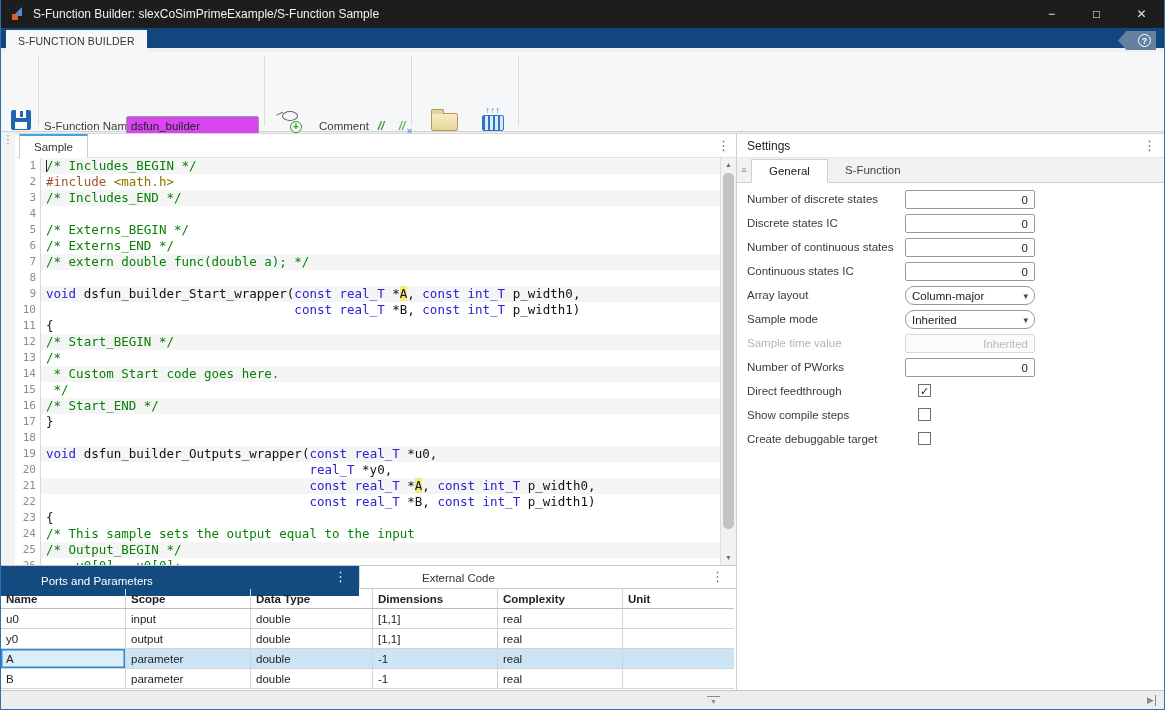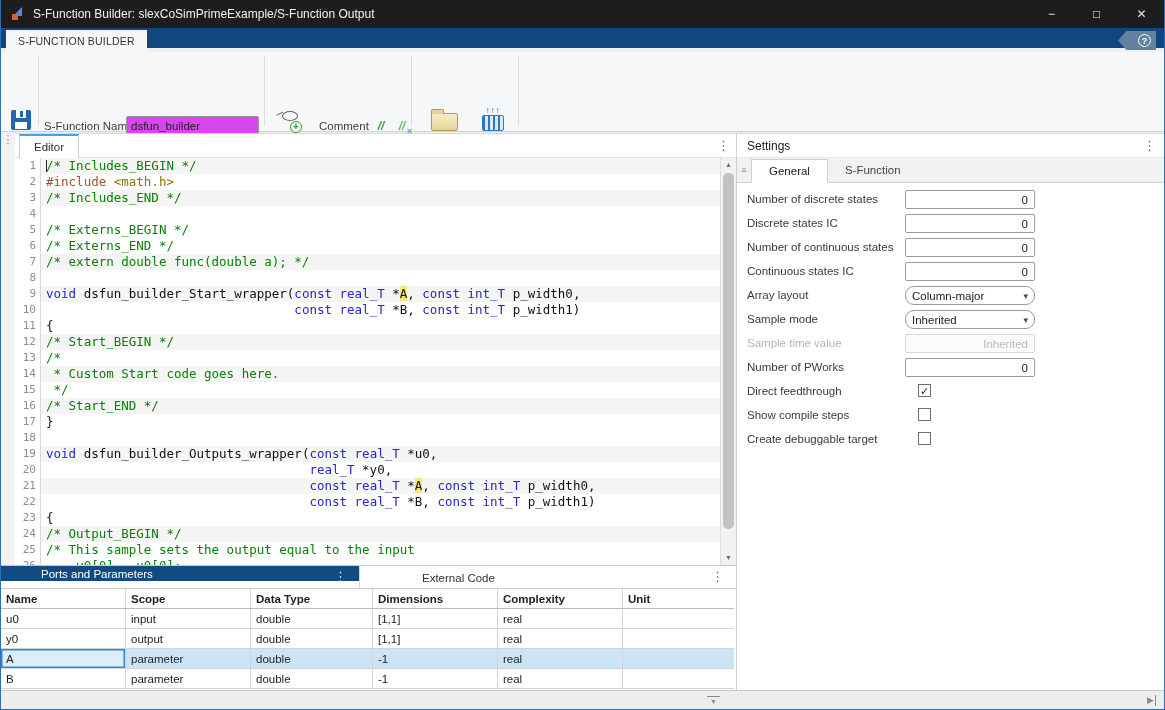--- a/index.html
+++ b/index.html
@@ -92,21 +92,21 @@
   .tok-str { color:#8c7500; }
   .tok-pl { color:#111; }
   .tok-hl { color:#111; background:#f6e87a; }
   .vscroll { position:absolute; right:0; top:24px; bottom:0; width:16px; background:#f2f2f2; border-left:1px solid #ddd; }
   .vscroll .sarr { position:absolute; left:0; width:15px; height:14px; color:#6f6f6f; font-size:7px; text-align:center; line-height:14px;}
   .vscroll .thumb { position:absolute; left:2px; top:15px; width:11px; height:356px; background:#c3c3c3; border-radius:5px; }
 
   
   .bottom-panel { left:0; top:565px; width:735px; height:125px; background:#fff; border-top:1px solid #c9c9c9;}
   .btabs { position:relative; height:23px; border-bottom:1px solid #c9c9c9; background:#fff; }
-  .btab-active { position:absolute; left:0; top:0; width:358px; height:15px; background:#134b80; color:#fff;
+  .btab-active { position:absolute; left:0; top:0; width:358px; height:30px; background:#134b80; color:#fff;
                  font-size:11.5px; display:flex; align-items:center; padding-left:40px; }
   .btab-active .kebab { position:absolute; right:12px; top:4px; color:#e8eef5; }
   .btab-idle { position:absolute; left:358px; top:0; right:0; height:23px; color:#333; font-size:11.5px;
                display:flex; align-items:center; padding-left:62px; border-left:1px solid #d5d5d5; }
   .btab-idle .kebab { position:absolute; right:12px; top:4px; }
   .ptable { position:absolute; left:0; top:23px; right:2px; font-size:11.5px; color:#222; }
   .trow { display:flex; height:20px; border-bottom:1px solid #d4d4d4; align-items:stretch; }
   .trow.head { font-weight:bold; border-bottom:1px solid #bdbdbd; }
   .tcell { border-right:1px solid #d4d4d4; padding:0 5px; display:flex; align-items:center; overflow:hidden; }
   .c0{width:125px;} .c1{width:125px;} .c2{width:122px;} .c3{width:125px;} .c4{width:125px;} .c5{flex:1; border-right:none;}
@@ -144,21 +144,21 @@
                   border-right:1.5px solid #8a8a8a; padding-right:1px; line-height:11px;}
 </style>
 </head>
 <body>
 
 <div class="titlebar">
   <span class="appicon">
       <span class="tri"></span>
       <span class="sq"></span>
     </span>
-  <span>S-Function Builder: slexCoSimPrimeExample/S-Function Output</span>
+  <span>S-Function Builder: slexCoSimPrimeExample/S-Function Sample</span>
   <div class="winbtns">
     <span class="winbtn">−</span>
     <span class="winbtn">□</span>
     <span class="winbtn">✕</span>
   </div>
 </div>
 
 <div class="tabstrip">
   <div class="ts-tab">S-FUNCTION BUILDER</div>
   <div class="help-tag">
@@ -220,21 +220,21 @@
   <div class="grplabel" style="left:37px; width:226px;">TARGET</div>
   <div class="grplabel" style="left:263px; width:147px;">EDIT</div>
   <div class="grplabel" style="left:410px; width:107px;">BUILD</div>
   <div class="ribbon-collapse">▲</div>
 </div>
 
 <div class="left-handle">⋮</div>
 
 <div class="panel editor-panel">
   <div class="etabbar">
-    <div class="etab">Editor</div>
+    <div class="etab">Sample</div>
     <span class="kebab">⋮</span>
   </div>
   <div class="code-wrap">
     <div class="gutter">
         <div class="ln">1</div>
         <div class="ln">2</div>
         <div class="ln">3</div>
         <div class="ln">4</div>
         <div class="ln">5</div>
         <div class="ln">6</div>
@@ -276,22 +276,22 @@
         <div class="code-line shaded"><span class="tok-cm"> * Custom Start code goes here.</span></div>
         <div class="code-line"><span class="tok-cm"> */</span></div>
         <div class="code-line shaded"><span class="tok-cm">/* Start_END */</span></div>
         <div class="code-line"><span class="tok-pl">}</span></div>
         <div class="code-line"></div>
         <div class="code-line shaded"><span class="tok-kw">void</span><span class="tok-pl"> dsfun_builder_Outputs_wrapper(</span><span class="tok-kw">const</span><span class="tok-pl"> </span><span class="tok-kw">real_T</span><span class="tok-pl"> *u0,</span></div>
         <div class="code-line"><span class="tok-pl">                                   </span><span class="tok-kw">real_T</span><span class="tok-pl"> *y0,</span></div>
         <div class="code-line shaded"><span class="tok-pl">                                   </span><span class="tok-kw">const</span><span class="tok-pl"> </span><span class="tok-kw">real_T</span><span class="tok-pl"> *</span><span class="tok-hl">A</span><span class="tok-pl">, </span><span class="tok-kw">const</span><span class="tok-pl"> </span><span class="tok-kw">int_T</span><span class="tok-pl"> p_width0,</span></div>
         <div class="code-line"><span class="tok-pl">                                   </span><span class="tok-kw">const</span><span class="tok-pl"> </span><span class="tok-kw">real_T</span><span class="tok-pl"> *B, </span><span class="tok-kw">const</span><span class="tok-pl"> </span><span class="tok-kw">int_T</span><span class="tok-pl"> p_width1)</span></div>
         <div class="code-line"><span class="tok-pl">{</span></div>
+        <div class="code-line"><span class="tok-cm">/* This sample sets the output equal to the input</span></div>
         <div class="code-line shaded"><span class="tok-cm">/* Output_BEGIN */</span></div>
-        <div class="code-line"><span class="tok-cm">/* This sample sets the output equal to the input</span></div>
         <div class="code-line"><span class="tok-cm">    y0[0] = u0[0];</span></div>
       </div>
   </div>
   <div class="vscroll">
     <span class="sarr" style="top:0;">▲</span>
     <div class="thumb"></div>
     <span class="sarr" style="bottom:0;">▼</span>
   </div>
 </div>
 

